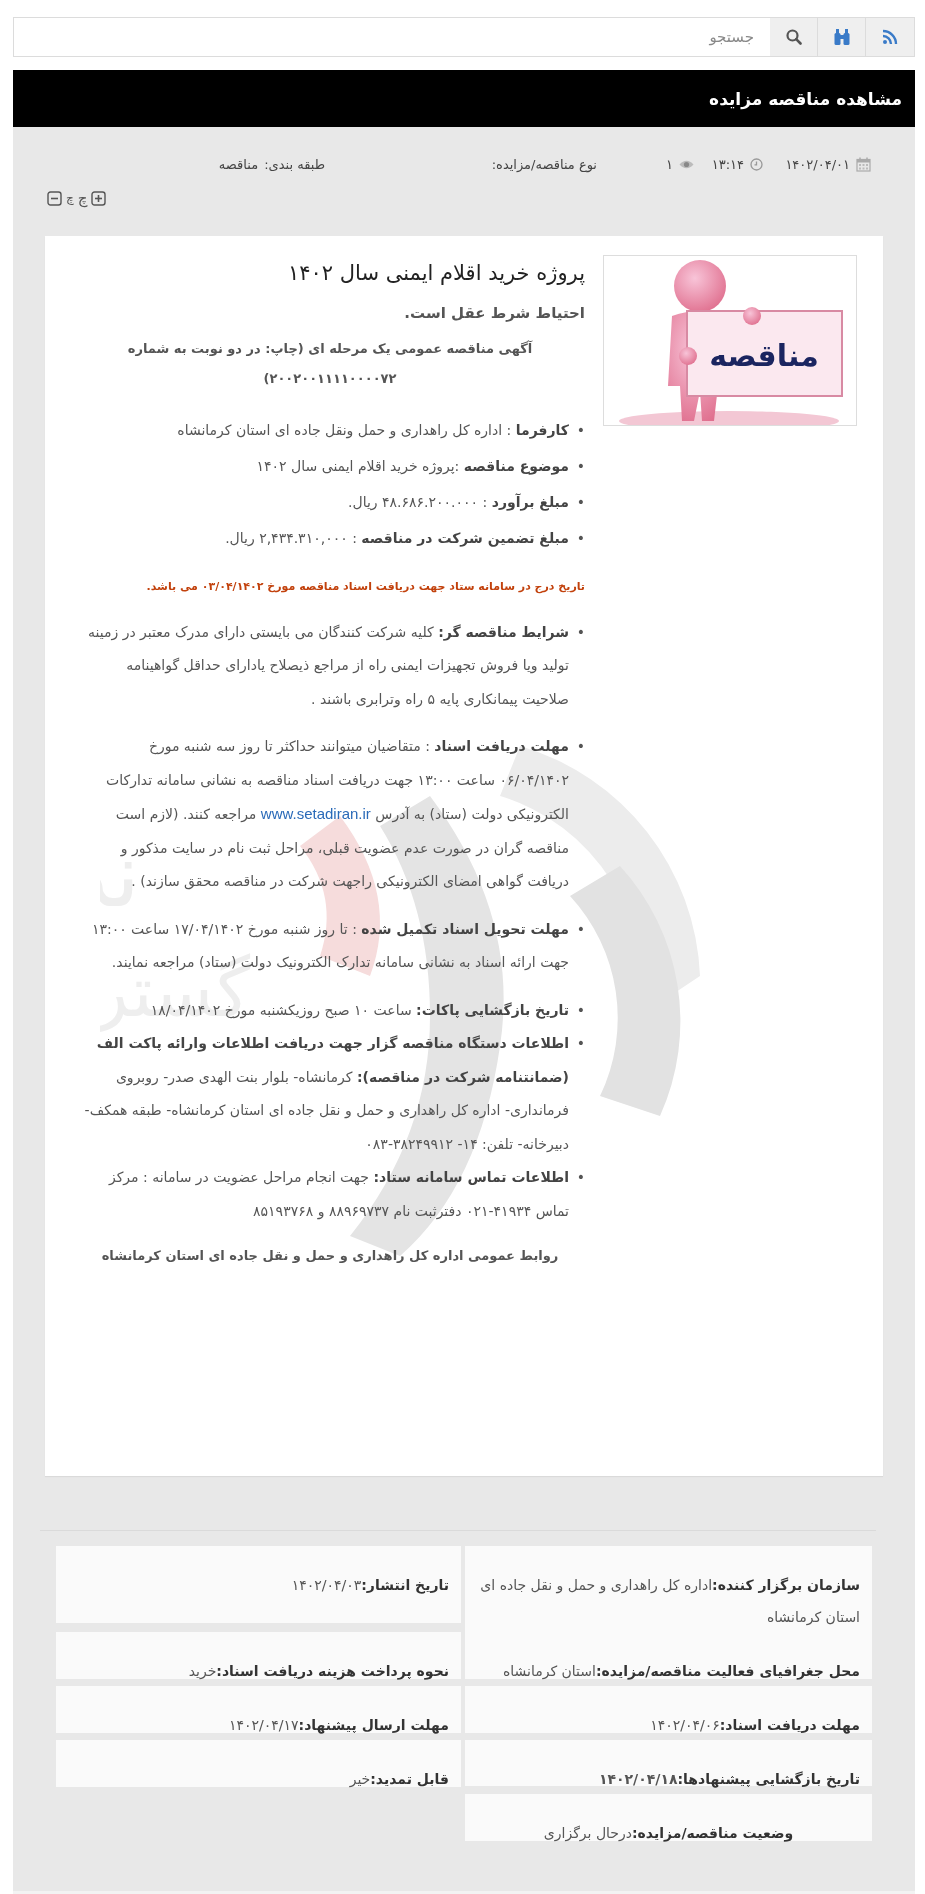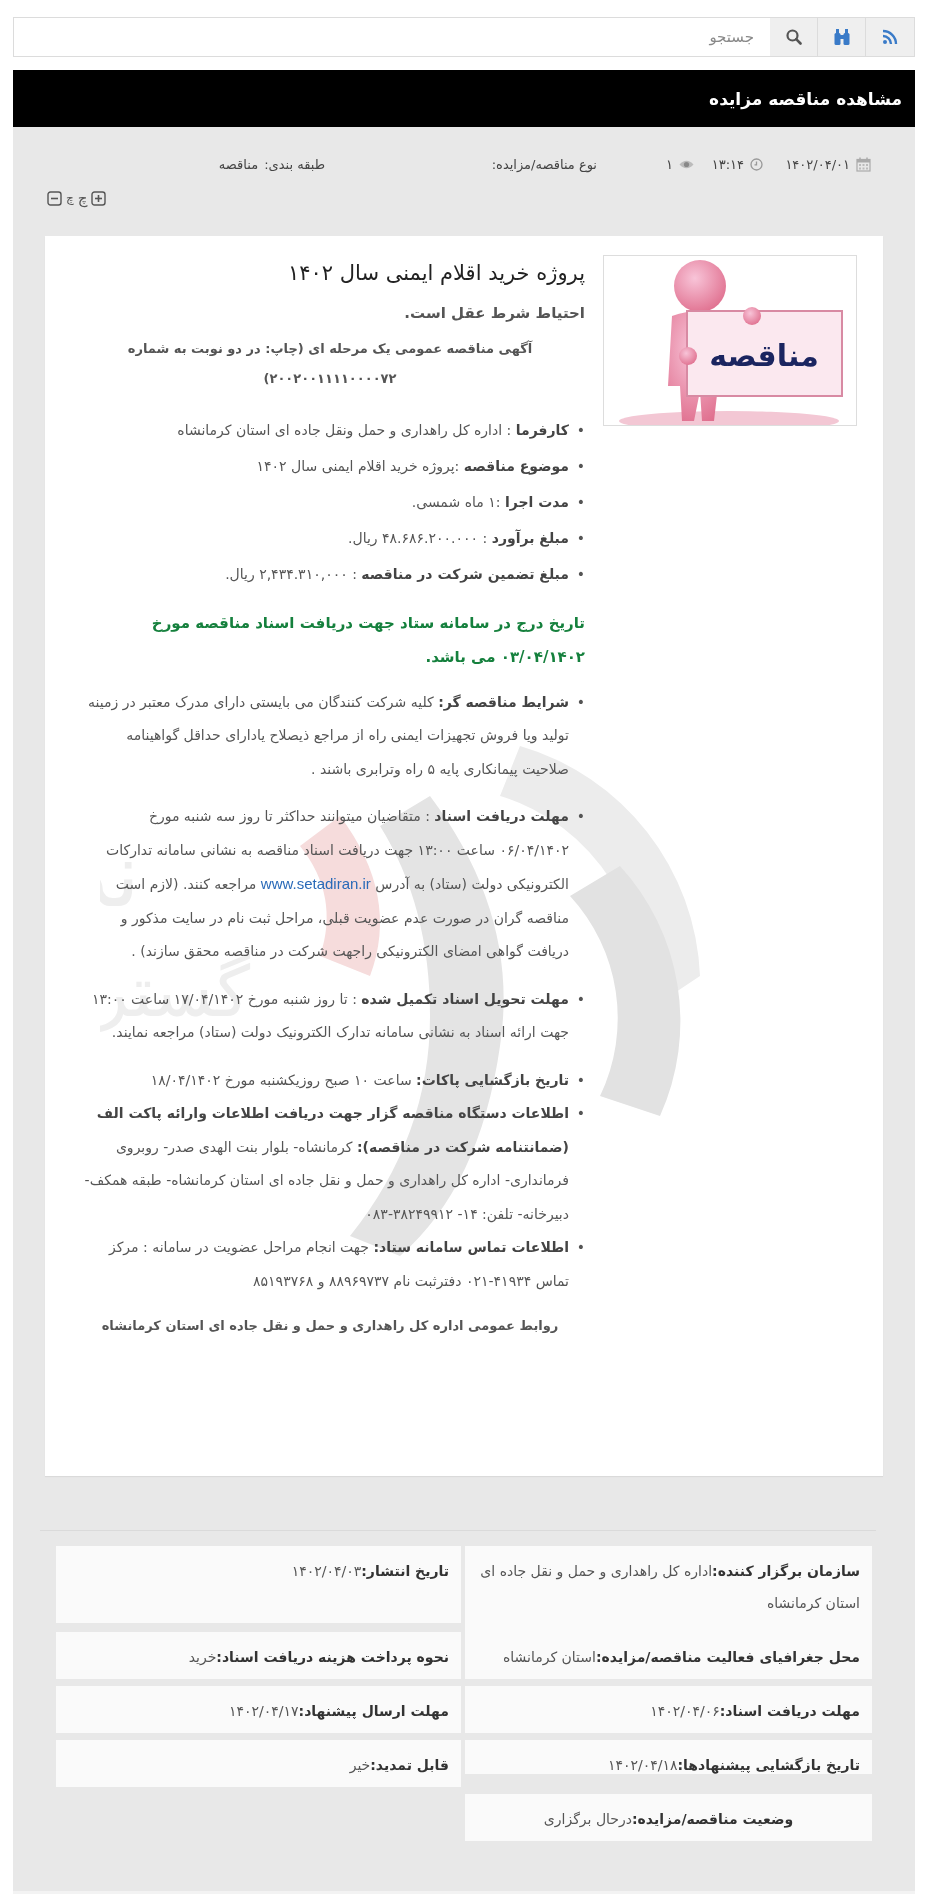--- a/index.html
+++ b/index.html
@@ -35,32 +35,32 @@
   .thumb { position: absolute; top: 19px; right: 26px; width: 254px; height: 171px; border: 1px solid #ddd; background: #fff; overflow: hidden; }
 
   .article { position: absolute; top: 22px; right: 298px; width: 510px; direction: rtl; text-align: right; }
   .art-title { font-size: 21px; font-weight: normal; color: #222; margin-bottom: 14px; line-height: 1.5; }
   .art-sub { font-size: 15px; font-weight: bold; color: #555; margin-bottom: 12px; }
   .art-notice { font-size: 13px; font-weight: bold; color: #555; text-align: center; line-height: 30px; padding: 0 20px; margin-bottom: 18px; }
   ul.facts { list-style: none; margin: 0 0 14px 0; }
   ul.facts li { font-size: 14px; color: #555; line-height: 36px; position: relative; padding-right: 16px; }
   ul.facts li::before { content: "•"; position: absolute; right: 0; color: #555; font-size: 14px; }
   ul.facts li b { color: #444; font-weight: bold; text-align: center; }
-  .art-date { font-size: 15px; font-weight: bold; color: #15803d; line-height: 34px; margin-bottom: 12px; }
+  .art-date { font-size: 11px; font-weight: bold; color: #c2410c; line-height: 34px; margin-bottom: 12px; }
   ul.terms { list-style: none; }
   ul.terms li { font-size: 14px; color: #555; line-height: 33.5px; position: relative; padding-right: 16px; margin-bottom: 0; }
   ul.terms li.gap { margin-bottom: 14px; }
   ul.terms li::before { content: "•"; position: absolute; right: 0; color: #555; }
   ul.terms li b { color: #444; }
   .link { color: #2a6ab8; direction: ltr; unicode-bidi: embed; font-family: "Liberation Sans", sans-serif; font-size: 15px; }
   .art-footer { font-size: 13px; font-weight: bold; color: #555; text-align: center; margin-top: 20px; }
 
   
   .info-divider { position: absolute; top: 1403px; left: 40px; width: 836px; height: 1px; background: #dadada; }
-  .info-cell { position: absolute; background: #fafafa; padding: 9px 12px; font-size: 14px; color: #555; line-height: 32px; text-align: right; }
+  .info-cell { position: absolute; background: #fafafa; padding: 23px 12px; font-size: 14px; color: #555; line-height: 32px; text-align: right; }
   .info-cell b { color: #333; }
   .bottom-line { position: absolute; top: 1764px; left: 0; width: 902px; height: 3px; background: #f3f3f3; }
 </style>
 </head>
 <body>
 
 <div class="searchbar">
   <input class="search-input" type="text" placeholder="جستجو" style="">
   <div class="sbtn">
     <svg width="16" height="16" viewBox="0 0 16 16">
@@ -187,21 +187,20 @@
     </div>
 
     <div class="article">
       <h1 class="art-title">پروژه خرید اقلام ایمنی سال ۱۴۰۲</h1>
       <p class="art-sub">احتیاط شرط عقل است.</p>
       <p class="art-notice">آگهی مناقصه عمومی یک مرحله ای (چاپ: در دو نوبت به شماره ۲۰۰۲۰۰۱۱۱۱۰۰۰۰۷۲)</p>
 
       <ul class="facts">
         <li><b>کارفرما</b><span> : </span><span>اداره کل راهداری و حمل ونقل جاده ای استان کرمانشاه</span></li>
         <li><b>موضوع مناقصه</b><span> :</span><span>پروژه خرید اقلام ایمنی سال ۱۴۰۲</span></li>
-        <li><b>مدت اجرا</b><span> :</span><span>۱ ماه شمسی.</span></li>
         <li><b>مبلغ برآورد</b><span> : </span><span>۴۸.۶۸۶.۲۰۰.۰۰۰ ریال.</span></li>
         <li><b>مبلغ تضمین شرکت در مناقصه</b><span> : </span><span>۲,۴۳۴.۳۱۰,۰۰۰ ریال.</span></li>
       </ul>
 
       <p class="art-date">تاریخ درج در سامانه ستاد جهت دریافت اسناد مناقصه مورخ ۰۳/۰۴/۱۴۰۲ می باشد.</p>
 
       <ul class="terms">
         <li class="gap"><b>شرایط مناقصه گر:</b><span> کلیه شرکت کنندگان می بایستی دارای مدرک معتبر در زمینه تولید ویا فروش تجهیزات ایمنی راه از مراجع ذیصلاح یادارای حداقل گواهینامه صلاحیت پیمانکاری پایه ۵ راه وترابری باشند .</span></li>
         <li class="gap"><b>مهلت دریافت اسناد</b><span> : متقاضیان میتوانند حداکثر تا روز سه شنبه مورخ ۰۶/۰۴/۱۴۰۲ ساعت ۱۳:۰۰ جهت دریافت اسناد مناقصه به نشانی سامانه تدارکات الکترونیکی دولت (ستاد) به آدرس </span><a class="link">www.setadiran.ir</a><span> مراجعه کنند. (لازم است مناقصه گران در صورت عدم عضویت قبلی، مراحل ثبت نام در سایت مذکور و دریافت گواهی امضای الکترونیکی راجهت شرکت در مناقصه محقق سازند) .</span></li>
         <li class="gap"><b>مهلت تحویل اسناد تکمیل شده</b><span> : تا روز شنبه مورخ ۱۷/۰۴/۱۴۰۲ ساعت ۱۳:۰۰ جهت ارائه اسناد به نشانی سامانه تدارک الکترونیک دولت (ستاد) مراجعه نمایند.</span></li>
@@ -230,21 +229,21 @@
     <b>نحوه پرداخت هزینه دریافت اسناد:</b><span>خرید</span>
   </div>
 
   <div class="info-cell" style="top:1559px; right:43px; width:407px; height:47px;">
     <b>مهلت دریافت اسناد:</b><span>۱۴۰۲/۰۴/۰۶</span>
   </div>
   <div class="info-cell" style="top:1559px; right:454px; width:405px; height:47px;">
     <b>مهلت ارسال پیشنهاد:</b><span>۱۴۰۲/۰۴/۱۷</span>
   </div>
 
-  <div class="info-cell" style="top:1613px; right:43px; width:407px; height:34px;">
+  <div class="info-cell" style="top:1613px; right:43px; width:407px; height:34px;font-weight:bold;">
     <b>تاریخ بازگشایی پیشنهادها:</b><span>۱۴۰۲/۰۴/۱۸</span>
   </div>
   <div class="info-cell" style="top:1613px; right:454px; width:405px; height:47px;">
     <b>قابل تمدید:</b><span>خیر</span>
   </div>
 
   <div class="info-cell" style="top:1667px; right:43px; width:407px; height:47px;text-align:center;">
     <b>وضعیت مناقصه/مزایده:</b><span>درحال برگزاری</span>
   </div>
 

